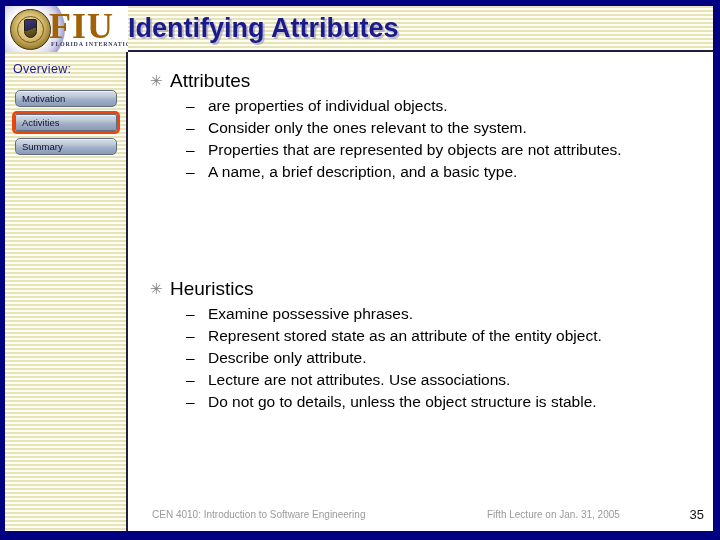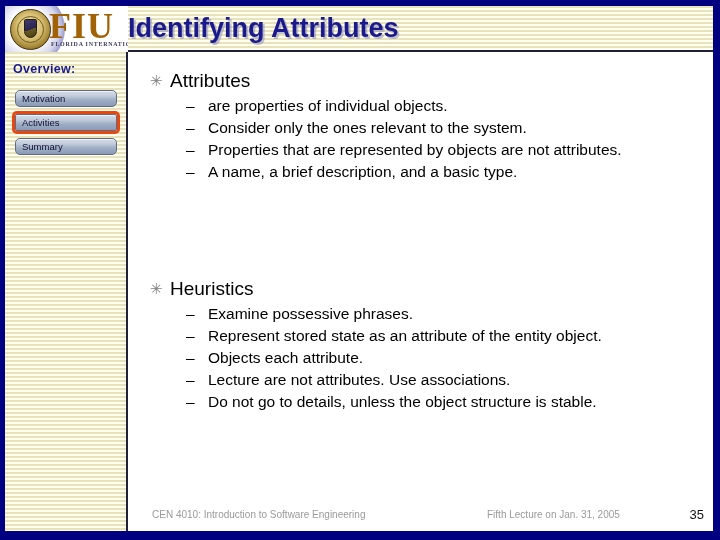--- a/index.html
+++ b/index.html
@@ -152,21 +152,21 @@
     position: absolute;
     left: 5px; top: 52px;
     width: 123px; height: 479px;
     border-right: 2px solid #20203a;
     box-sizing: border-box;
   }
   #sidebar-heading {
     position: absolute;
     left: 8px; top: 10px;
     font-size: 12.5px;
-    font-weight: bold;
+    font-weight: normal;
     color: #1a1a8c;
     letter-spacing: 0.3px;
   }
   #sidebar-items {
     position: absolute;
     left: 0; top: 35px;
     width: 123px;
   }
   .nav-slot {
     position: relative;
@@ -320,21 +320,21 @@
         <div class="l1"><span class="star">✳</span><span>Attributes</span></div>
         <div class="l2"><span class="dash">–</span><span>are properties of individual objects.</span></div>
         <div class="l2"><span class="dash">–</span><span>Consider only the ones relevant to the system.</span></div>
         <div class="l2"><span class="dash">–</span><span>Properties that are represented by objects are not attributes.</span></div>
         <div class="l2"><span class="dash">–</span><span>A name, a brief description, and a basic type.</span></div>
       </div>
     <div id="section-heuristics" class="section">
         <div class="l1"><span class="star">✳</span><span>Heuristics</span></div>
         <div class="l2"><span class="dash">–</span><span>Examine possessive phrases.</span></div>
         <div class="l2"><span class="dash">–</span><span>Represent stored state as an attribute of the entity object.</span></div>
-        <div class="l2"><span class="dash">–</span><span>Objects each attribute.</span></div>
+        <div class="l2"><span class="dash">–</span><span>Describe only attribute.</span></div>
         <div class="l2"><span class="dash">–</span><span>Lecture are not attributes.  Use associations.</span></div>
         <div class="l2"><span class="dash">–</span><span>Do not go to details, unless the object structure is stable.</span></div>
       </div>
   </div>
 
   <div id="footer">
     <div id="footer-course">CEN 4010: Introduction to Software Engineering</div>
     <div id="footer-lecture">Fifth Lecture on Jan. 31, 2005</div>
     <div id="footer-pagenum">35</div>
   </div>

